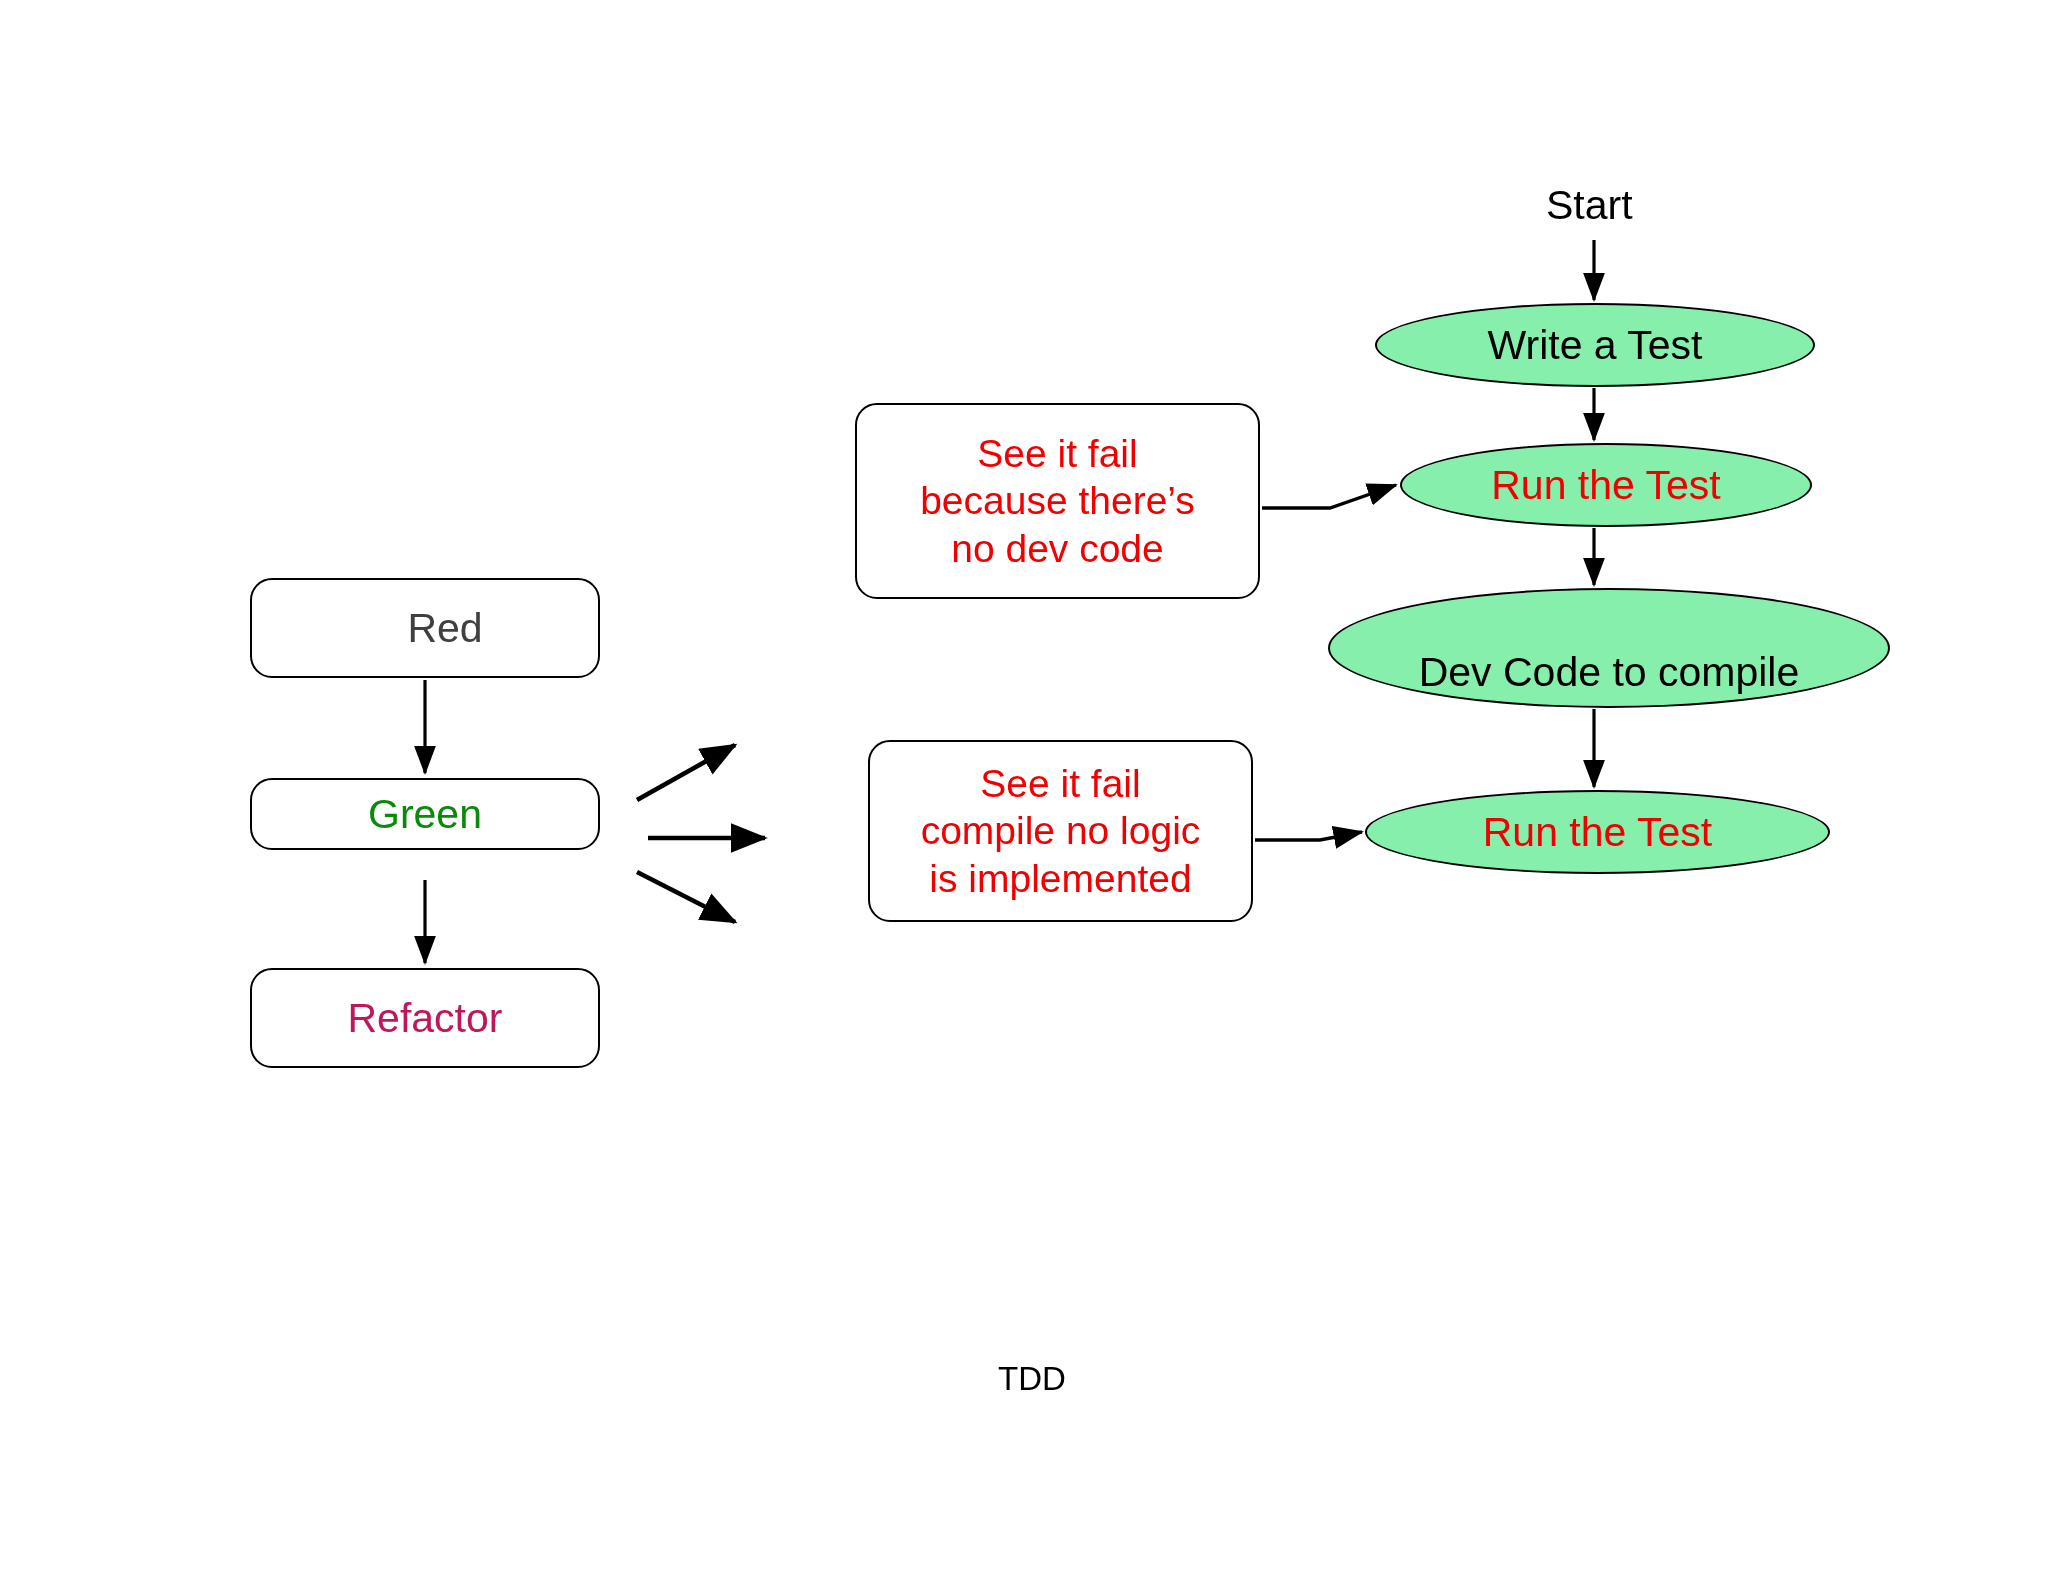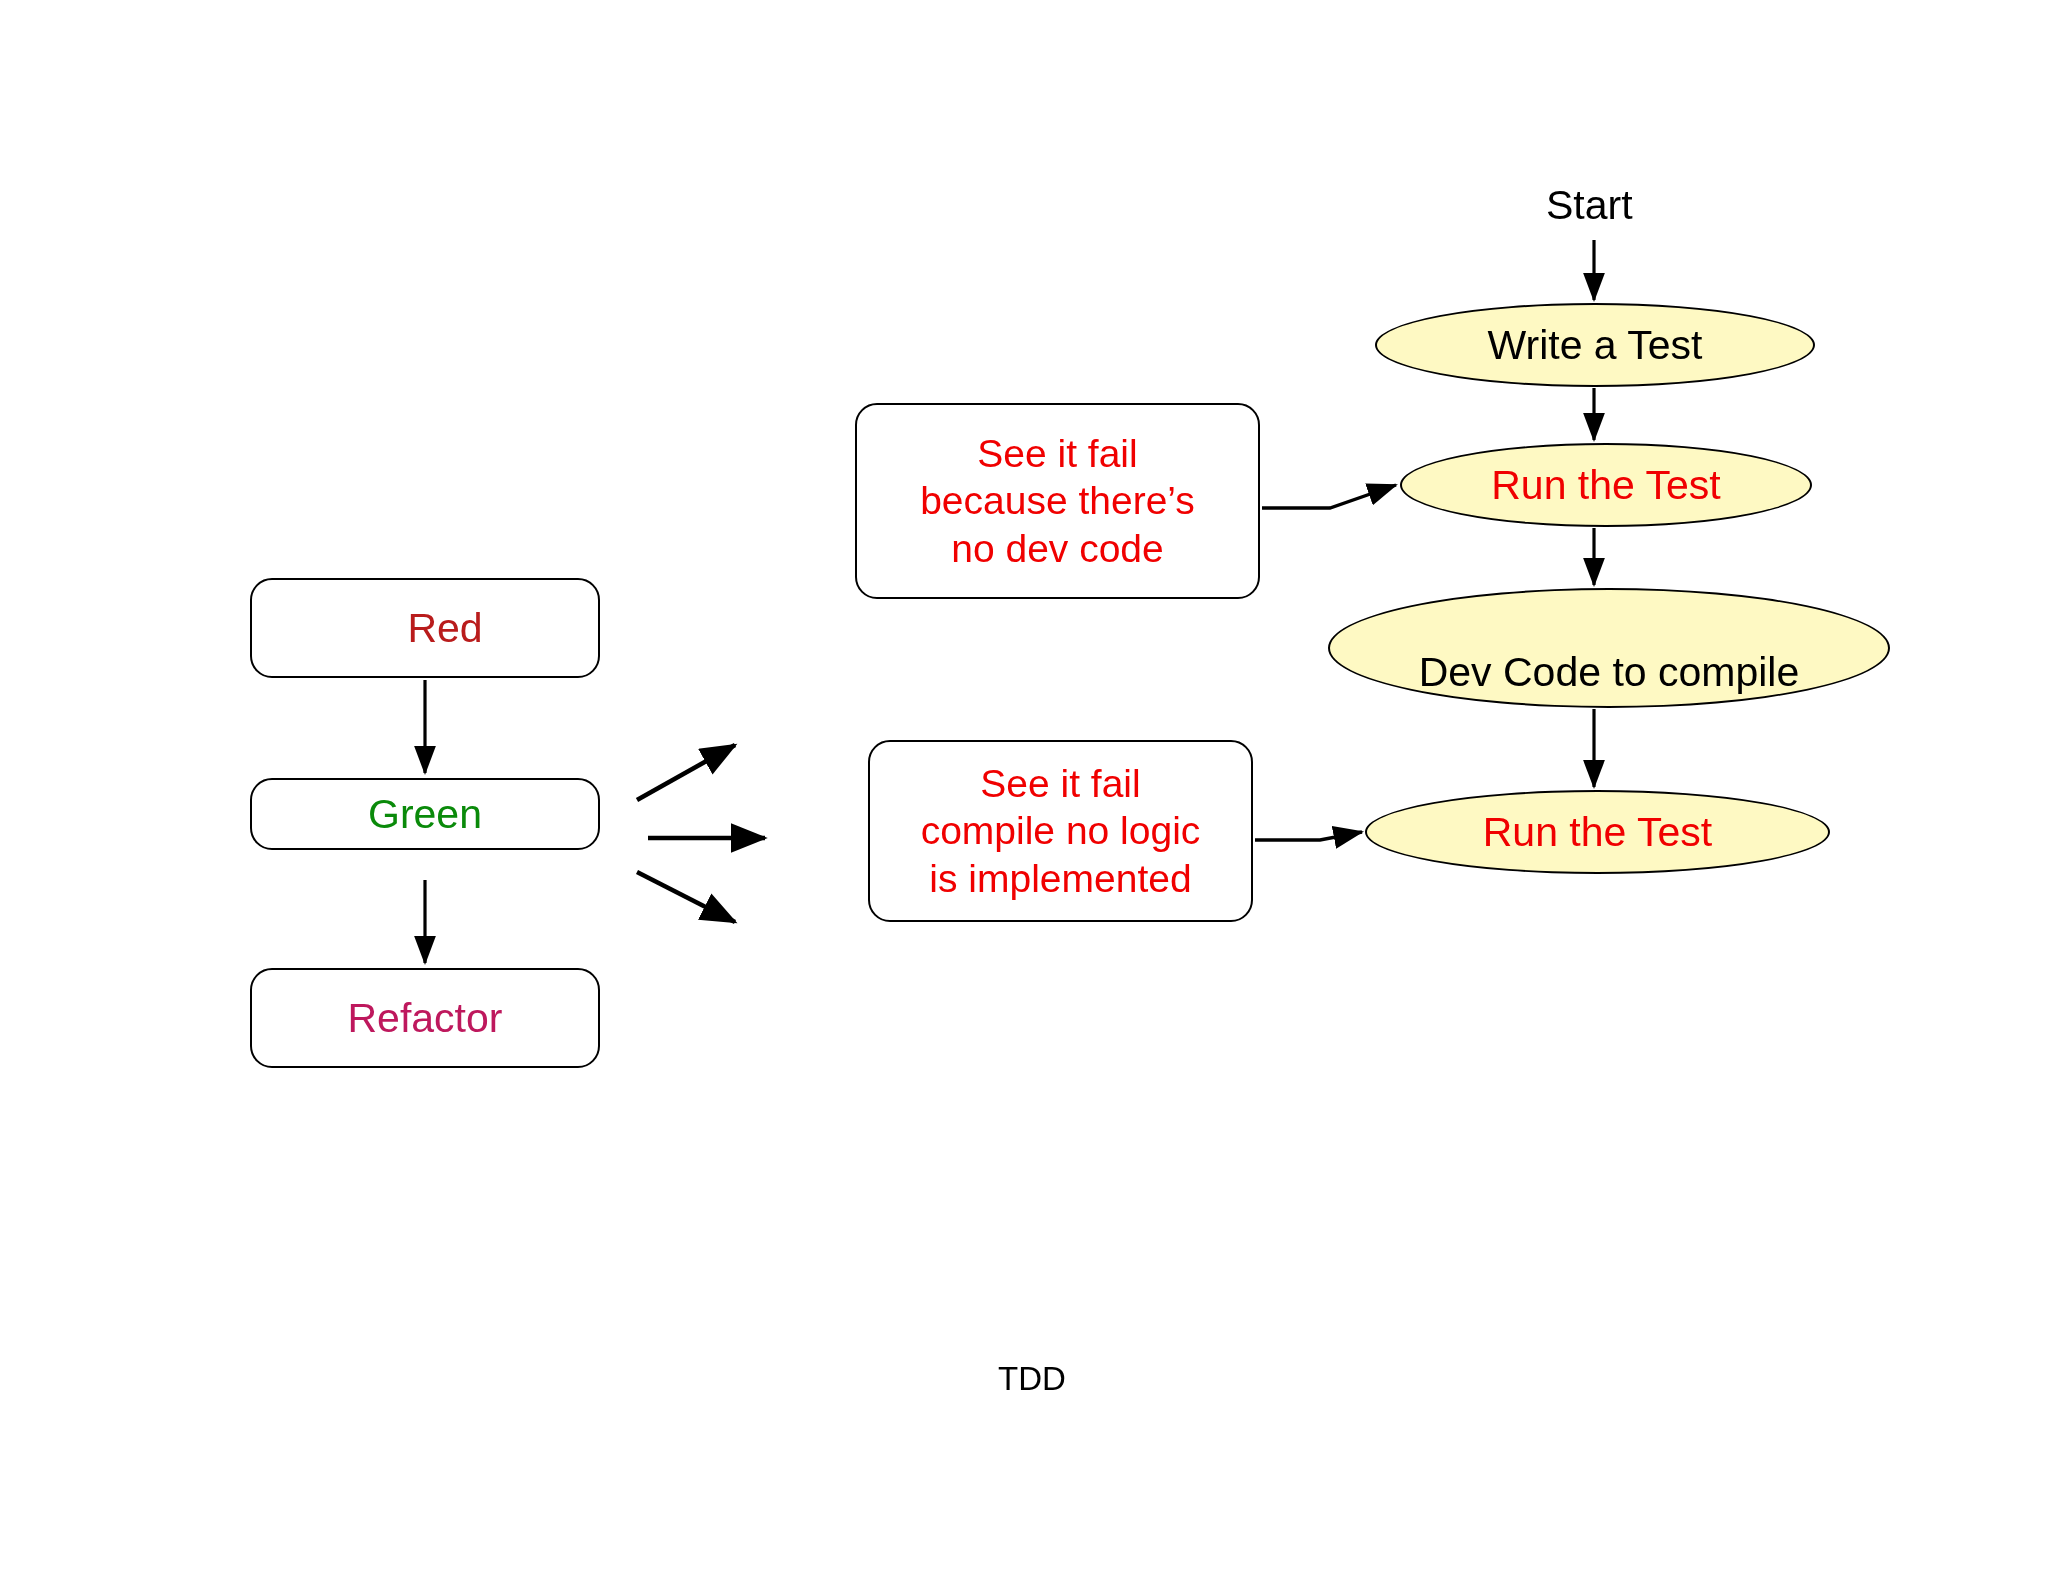--- a/index.html
+++ b/index.html
@@ -42,33 +42,33 @@
     border-radius: 22px;
     display: flex;
     align-items: center;
     justify-content: flex-end;
     text-align: center;
     line-height: 1.22;
   }
   .rbox .txt { display: block; width: 100%; }
 
   
-  #box-red    { left: 250px; top: 578px;  width: 350px; height: 100px; font-size: 41px; color: #b91c1c; padding-left: 40px; }
+  #box-red    { left: 250px; top: 578px;  width: 350px; height: 100px; font-size: 41px; color: #404040; padding-left: 40px; }
   #box-green  { left: 250px; top: 778px;  width: 350px; height: 72px; font-size: 41px; color: #0a8a0a; }
   #box-refactor { left: 250px; top: 968px; width: 350px; height: 100px; font-size: 41px; color: #be185d; }
 
   
   #callout-1 { left: 855px; top: 403px; width: 405px; height: 196px; font-size: 39px; color: #f00000; }
   #callout-2 { left: 868px; top: 740px; width: 385px; height: 182px; font-size: 39px; color: #f00000; }
 
   
   .ellipse {
     position: absolute;
     box-sizing: border-box;
-    background: #fef9c3;
+    background: #86efac;
     border: 2.5px solid #000000;
     border-radius: 50%;
     display: flex;
     align-items: center;
     justify-content: center;
     text-align: center;
     line-height: 1.18;
   }
   #ell-write-test  { left: 1375px; top: 303px; width: 440px; height: 84px;  font-size: 41px; color: #000000; }
   #ell-run-test-1  { left: 1400px; top: 443px; width: 412px; height: 84px;  font-size: 41px; color: #f00000; }

